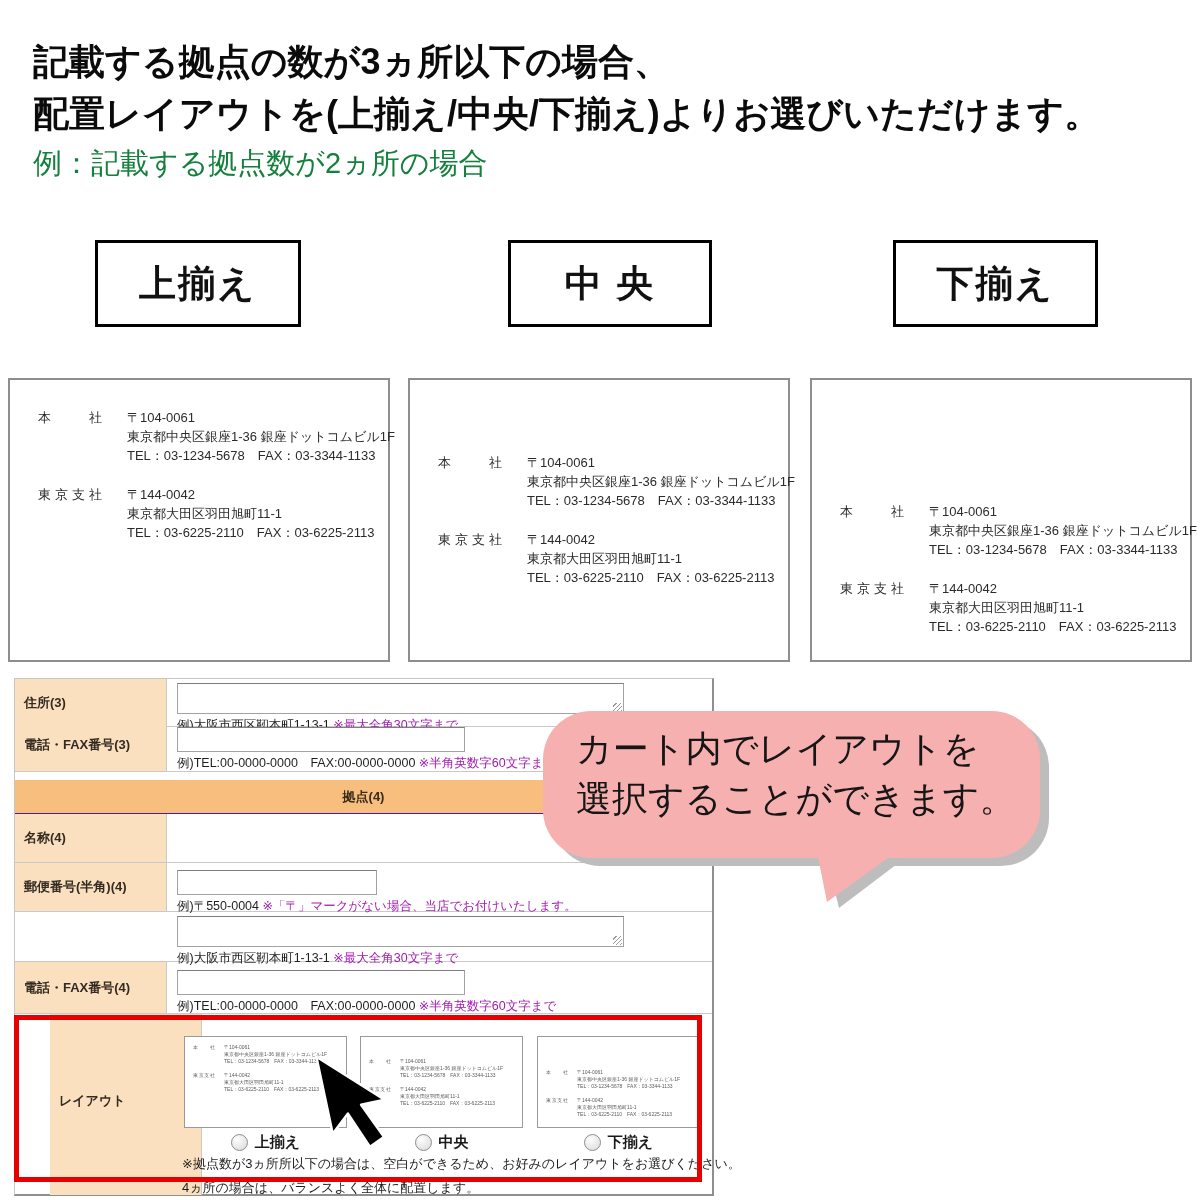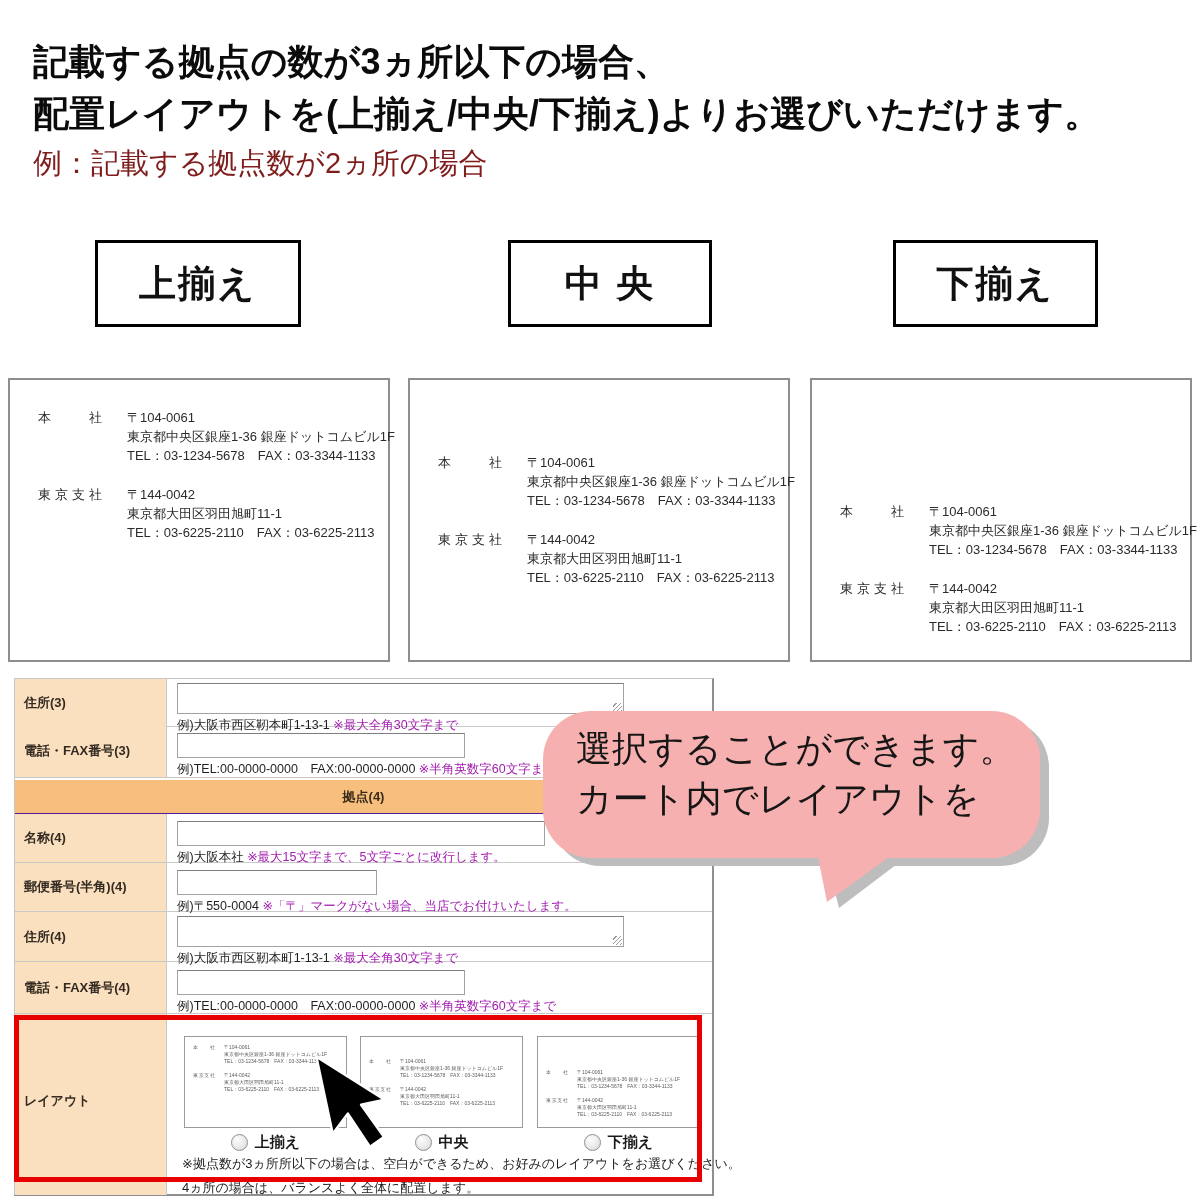--- a/index.html
+++ b/index.html
@@ -3,21 +3,21 @@
 <meta charset="utf-8">
 <style>
   html,body{margin:0;padding:0;background:#fff;}
   #canvas{position:relative;width:1200px;height:1200px;overflow:hidden;background:#fff;
           font-family:"Liberation Sans","DejaVu Sans",sans-serif;color:#111;}
 
   
   .title-line{position:absolute;left:33px;font-weight:bold;font-size:36px;letter-spacing:0px;color:#0b0b0b;white-space:nowrap;}
   #title1{top:38px;}
   #title2{top:90px;}
-  #title3{top:144px;font-weight:normal;font-size:29px;color:#7f1d1d;}
+  #title3{top:144px;font-weight:normal;font-size:29px;color:#15803d;}
 
   
   .align-box{position:absolute;top:240px;height:87px;border:3px solid #000;background:#fff;
              display:flex;align-items:center;justify-content:center;
              font-size:37px;font-weight:bold;letter-spacing:2px;box-sizing:border-box;}
   #align-box-top{left:95px;width:206px;}
   #align-box-center{left:508px;width:204px;}
   #align-box-bottom{left:893px;width:205px;}
 
   
@@ -181,69 +181,64 @@
       <div class="flabel">住所(3)</div>
       <div class="ffield">
         <div class="ta-wrap">
           <textarea class="fld" style=""></textarea>
           <div class="ta-grip"></div>
         </div>
         <div class="hint"><span>例)大阪市西区靭本町1-13-1 </span><span class="red">※最大全角30文字まで</span></div>
       </div>
     </div>
 
-    <div class="frow" style="top:46px;height:53px;">
+    <div class="frow" style="top:40px;height:53px;">
       <div class="flabel">電話・FAX番号(3)</div>
       <div class="ffield" style="padding-top:8px;">
         <input class="fld in-tel" style="">
         <div class="hint"><span>例)TEL:00-0000-0000　FAX:00-0000-0000 </span><span class="red">※半角英数字60文字まで</span></div>
       </div>
     </div>
 
     <div class="sec-row" style="top:101px;height:34px;">
       <span>拠点(4)</span>
     </div>
 
     <div class="frow" style="top:135px;height:49px;">
       <div class="flabel">名称(4)</div>
-      <div class="ffield" style="padding-top:7px;">
-        <input class="fld in-name" style="">
-        <div class="hint"><span>例)大阪本社 </span><span class="red">※最大15文字まで、5文字ごとに改行します。</span></div>
-      </div>
     </div>
 
     <div class="frow" style="top:184px;height:49px;">
       <div class="flabel">郵便番号(半角)(4)</div>
       <div class="ffield" style="padding-top:7px;">
         <input class="fld in-zip" style="">
         <div class="hint"><span>例)〒550-0004 </span><span class="red">※「〒」マークがない場合、当店でお付けいたします。</span></div>
       </div>
     </div>
 
     <div class="frow" style="top:233px;height:50px;">
-      <div class="flabel">住所(4)</div>
       <div class="ffield">
         <div class="ta-wrap">
           <textarea class="fld" style=""></textarea>
           <div class="ta-grip"></div>
         </div>
         <div class="hint"><span>例)大阪市西区靭本町1-13-1 </span><span class="red">※最大全角30文字まで</span></div>
       </div>
     </div>
 
     <div class="frow" style="top:283px;height:52px;">
       <div class="flabel">電話・FAX番号(4)</div>
       <div class="ffield" style="padding-top:8px;">
         <input class="fld in-tel" style="">
         <div class="hint"><span>例)TEL:00-0000-0000　FAX:00-0000-0000 </span><span class="red">※半角英数字60文字まで</span></div>
       </div>
     </div>
 
     <div class="frow" style="top:335px;height:181px;border-bottom:none;">
-      <div class="flabel" style="align-items:flex-start;padding-top:78px;">レイアウト</div>
+      <div class="flabel" style="align-items:flex-start;padding-top:78px;margin-left:35px;">レイアウト</div>
       <div class="lrow-field">
 
         <div class="thumb" id="thumb-top" style="left:16px;">
           <div class="t-block">
             <div class="t-entry">
               <div class="t-name">本社</div>
               <div class="t-detail">
                 <div>〒104-0061</div>
                 <div>東京都中央区銀座1-36 銀座ドットコムビル1F</div>
                 <div>TEL：03-1234-5678　FAX：03-3344-1133</div>
@@ -318,22 +313,22 @@
         <div class="lnote" id="lnote1">※拠点数が3ヵ所所以下の場合は、空白ができるため、お好みのレイアウトをお選びください。</div>
         <div class="lnote" id="lnote2">4ヵ所の場合は、バランスよく全体に配置します。</div>
       </div>
     </div>
   </div>
 
   <div class="red-rect"></div>
 
   <div class="bubble">
     <div class="bubble-text">
+      <div>カート内でレイアウトを</div>
       <div>選択することができます。</div>
-      <div>カート内でレイアウトを</div>
     </div>
   </div>
   <svg class="bubble-tail" width="130" height="58" viewBox="0 0 130 58">
     <polygon points="32,8 110,6 44,56" fill="#bdbdbd"></polygon>
     <polygon points="22,0 101,0 32,50" fill="#F7B0B0"></polygon>
   </svg>
 
   <svg class="cursor" width="66" height="108" viewBox="0 0 13.5 22">
     <polygon points="0.5,0.5 0.5,16.6 4.4,13.2 7.4,20.8 10.6,19.4 7.4,12.0 12.3,12.0" fill="#000" stroke="#ffffff" stroke-width="0.5" stroke-linejoin="round"></polygon>
   </svg>

